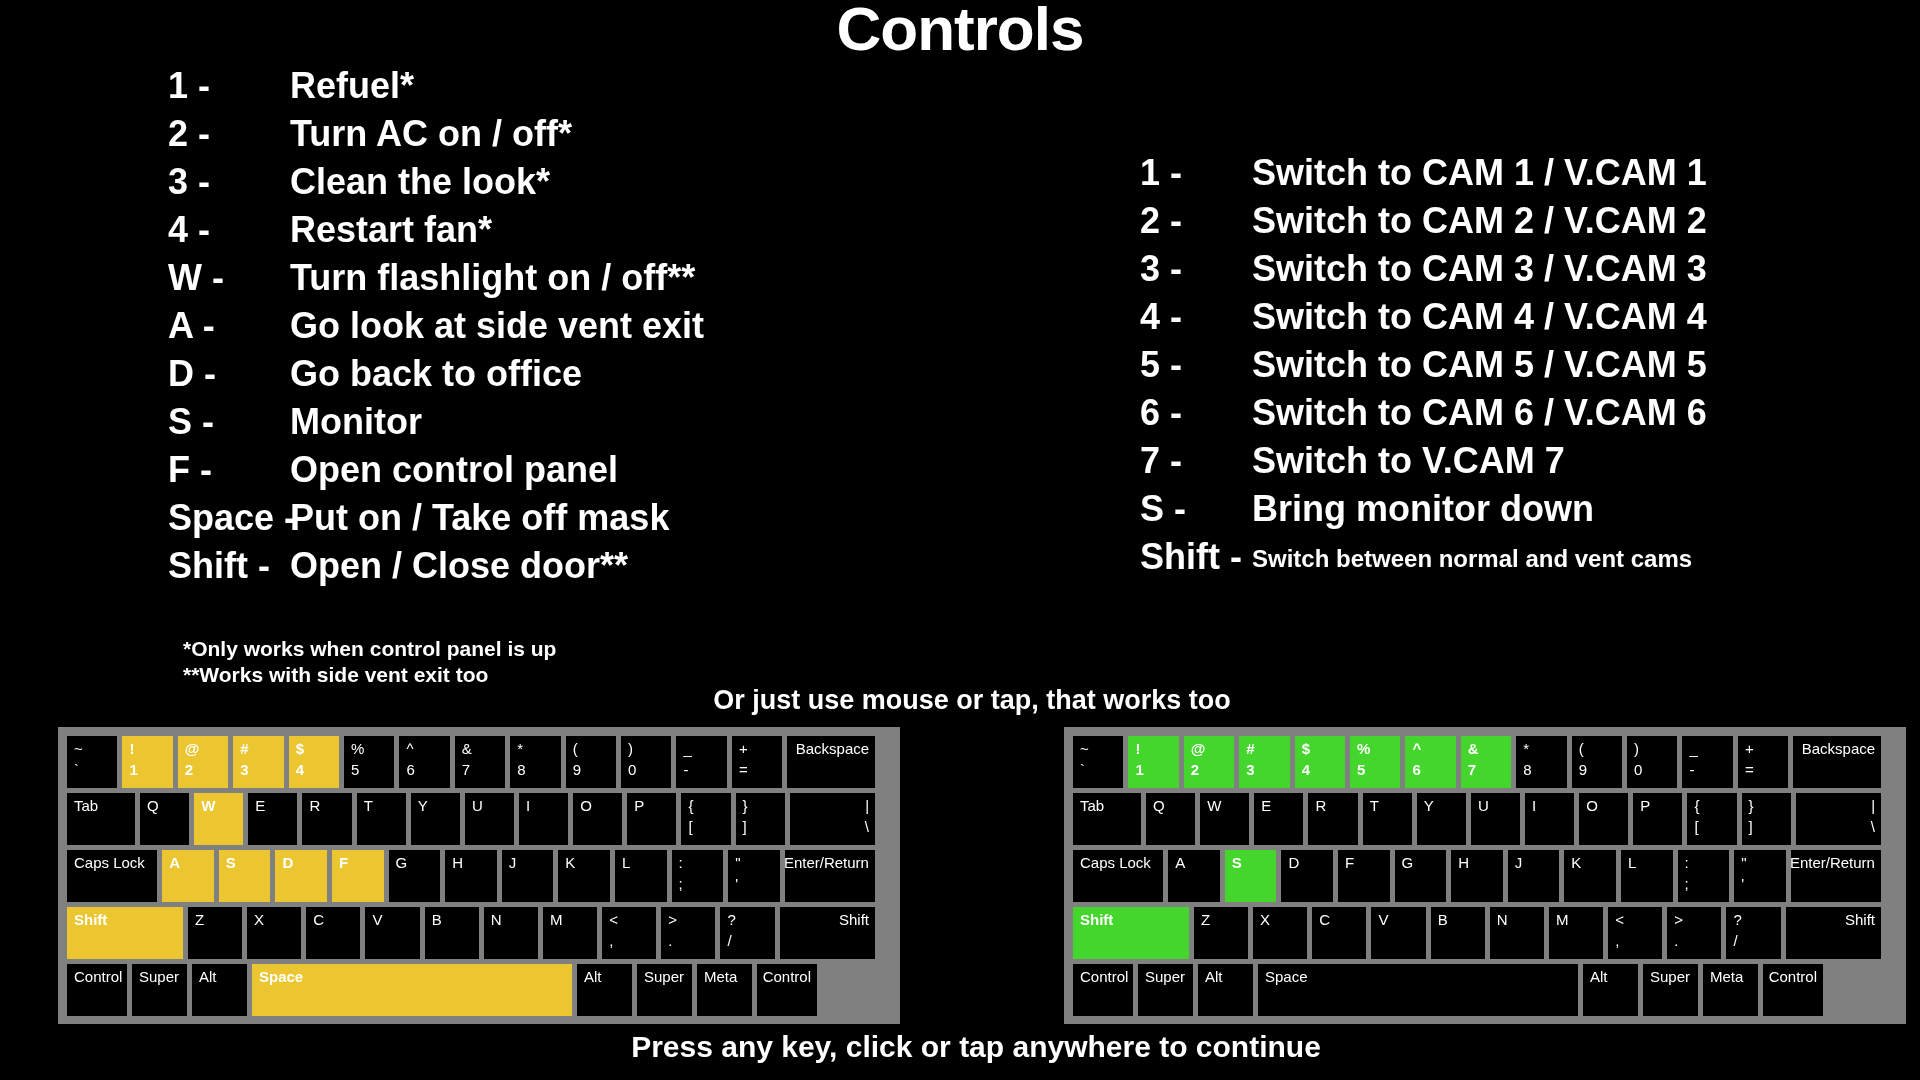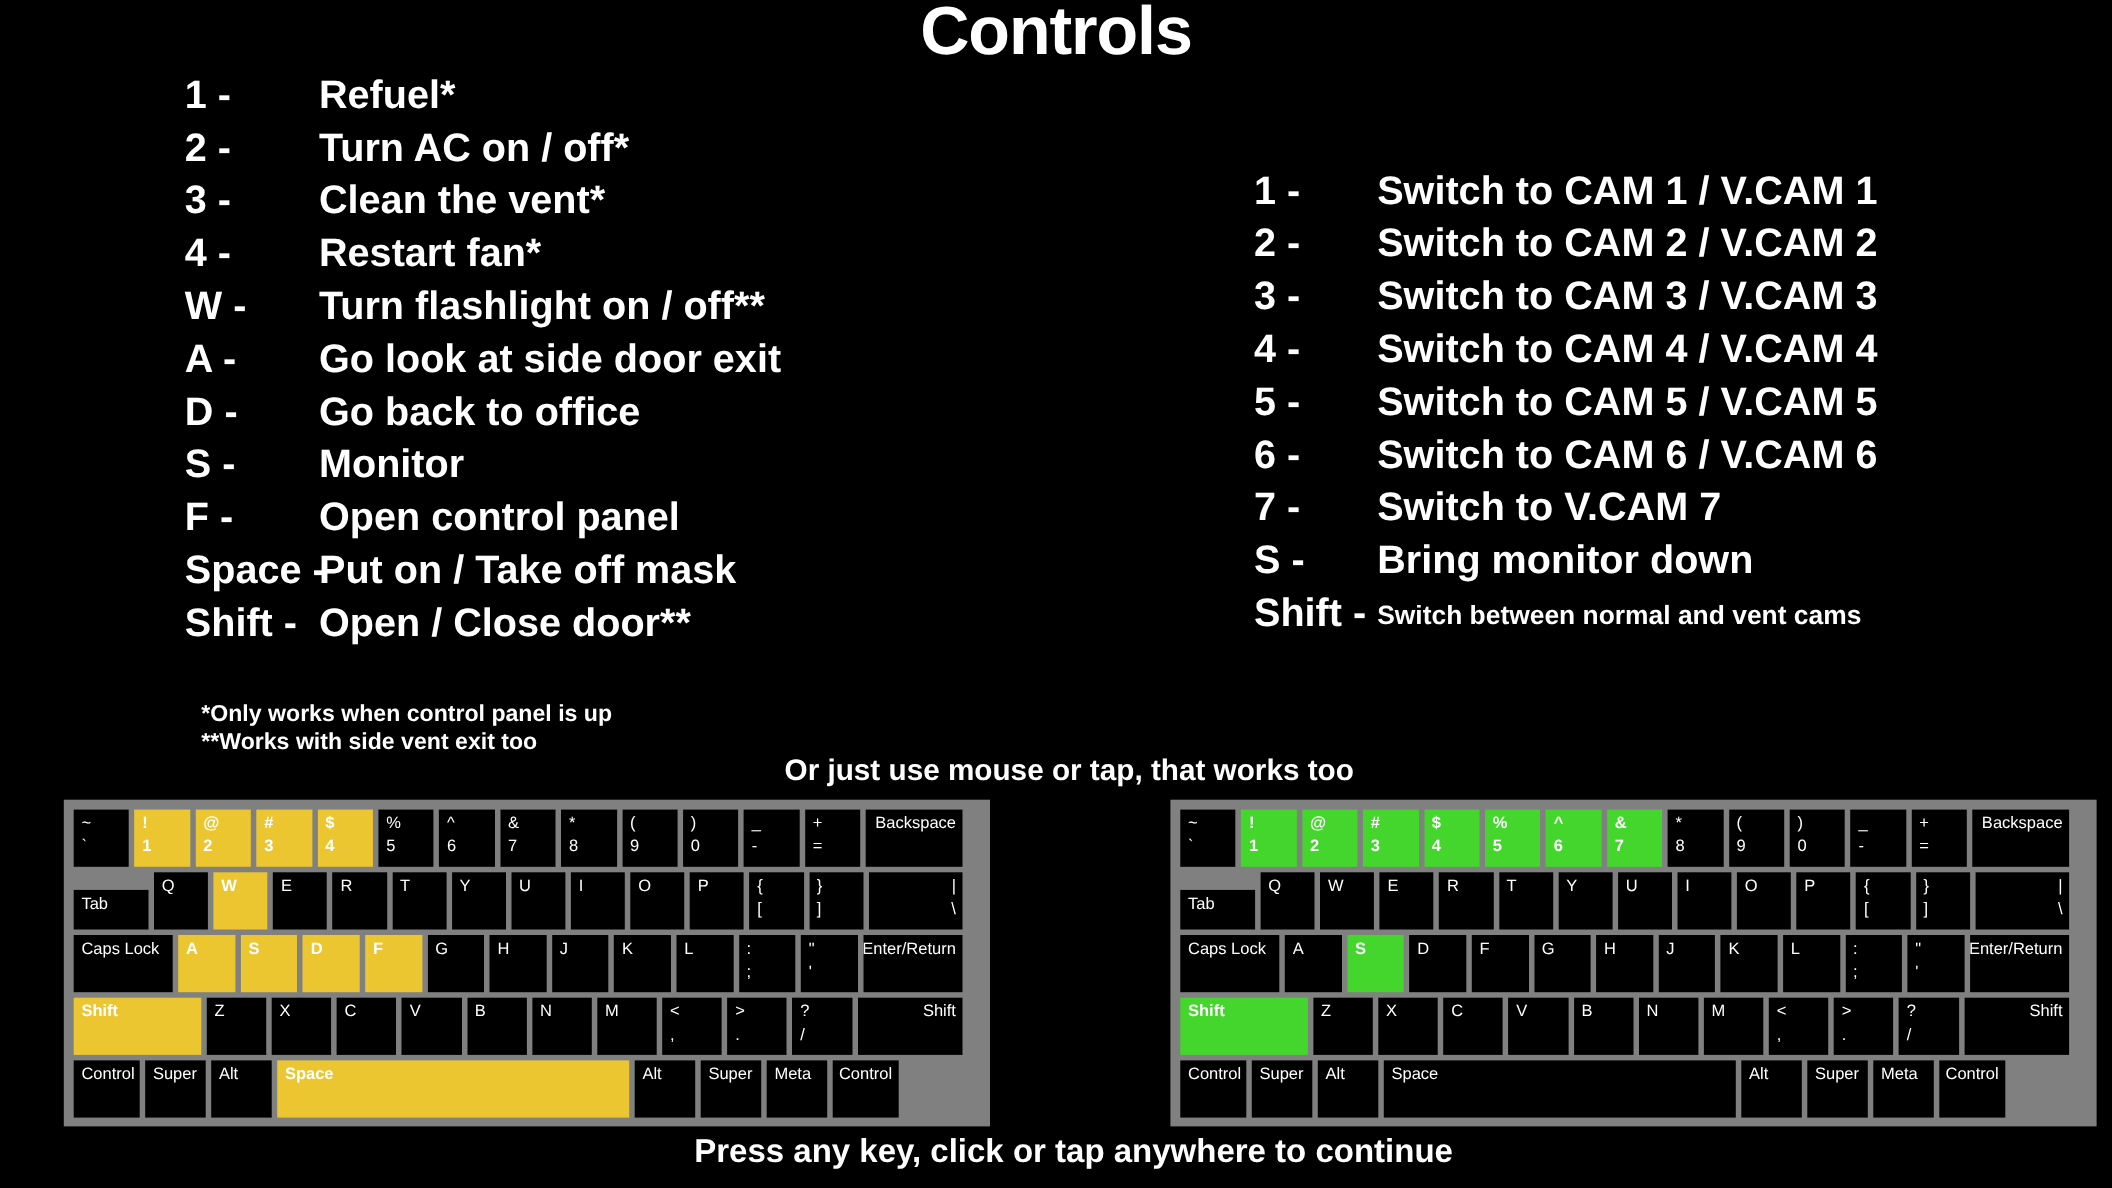--- a/index.html
+++ b/index.html
@@ -88,21 +88,21 @@
     font-weight:normal;
     white-space:nowrap;
   }
   .key .lab.sub{margin-top:5px;}
   .key.hl-y{background:#ecc631;}
   .key.hl-g{background:#44d62c;}
   .key.hl-y .lab,.key.hl-g .lab{color:#fff;font-weight:bold;}
 
   
   .w1{width:55px;}
-  .w-tab{width:77px;margin-top:16px;}
+  .w-tab{width:77px;}
   .w-caps{width:97px;}
   .w-shift{width:118px;}
   .w-back{width:97px;}
   .w-enter{width:97px;}
   .w-rshift{width:97px;}
   .w-space{width:320px;}
   .w-mod{width:55px;}
   .w-ctl{width:60px;}
 </style>
 </head>
@@ -116,33 +116,33 @@
       <div class="ctrl-row">
         <div class="ctrl-key">1 -</div>
         <div class="ctrl-desc">Refuel*</div>
       </div>
       <div class="ctrl-row">
         <div class="ctrl-key">2 -</div>
         <div class="ctrl-desc">Turn AC on / off*</div>
       </div>
       <div class="ctrl-row">
         <div class="ctrl-key">3 -</div>
-        <div class="ctrl-desc">Clean the vent*</div>
+        <div class="ctrl-desc">Clean the look*</div>
       </div>
       <div class="ctrl-row">
         <div class="ctrl-key">4 -</div>
         <div class="ctrl-desc">Restart fan*</div>
       </div>
       <div class="ctrl-row">
         <div class="ctrl-key">W -</div>
         <div class="ctrl-desc">Turn flashlight on / off**</div>
       </div>
       <div class="ctrl-row">
         <div class="ctrl-key">A -</div>
-        <div class="ctrl-desc">Go look at side door exit</div>
+        <div class="ctrl-desc">Go look at side vent exit</div>
       </div>
       <div class="ctrl-row">
         <div class="ctrl-key">D -</div>
         <div class="ctrl-desc">Go back to office</div>
       </div>
       <div class="ctrl-row">
         <div class="ctrl-key">S -</div>
         <div class="ctrl-desc">Monitor</div>
       </div>
       <div class="ctrl-row">

